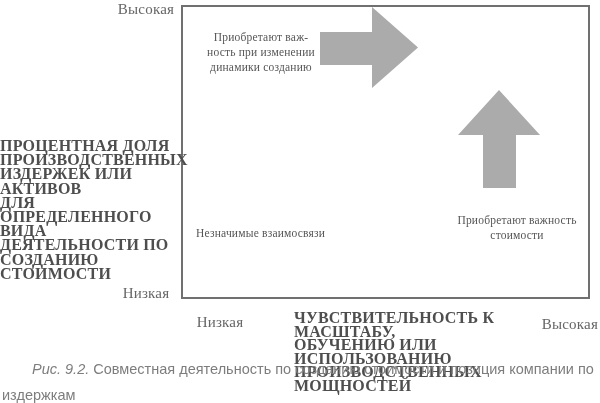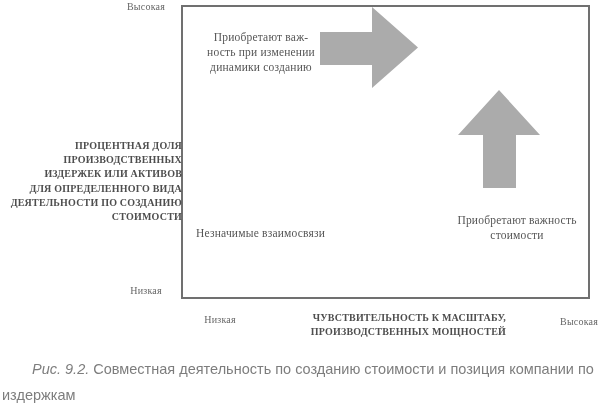--- a/index.html
+++ b/index.html
@@ -21,36 +21,36 @@
   .plot-box {
     left: 181px; top: 5px;
     width: 409px; height: 294px;
     border: 2px solid #707070;
     box-sizing: border-box;
     background: #ffffff;
   }
 
   
   .tick {
-    font-size: 10px;
+    font-size: 15px;
     color: #666666;
     letter-spacing: 0.2px;
   }
   .y-high { left: 96px; top: 1px;  width: 100px; text-align: center; }
   .y-low  { left: 96px; top: 285px; width: 100px; text-align: center; }
   .x-low  { left: 170px; top: 314px; width: 100px; text-align: center; }
   .x-high { left: 505px; top: 316px; width: 93px; text-align: right; }
 
   
   .axis-title {
     font-weight: bold;
-    font-size: 10px;
+    font-size: 16px;
     color: #4e4e4e;
     letter-spacing: 0.2px;
-    text-align: right;
+    text-align: left;
   }
   .y-axis-title { left: 0px; top: 139px; width: 182px; line-height: 14.2px; }
   .x-axis-title { left: 294px; top: 311px; width: 212px; line-height: 13.5px; }
 
   
   .quad {
     font-size: 11.5px;
     color: #565656;
     line-height: 15px;
     letter-spacing: 0.2px;
@@ -113,20 +113,21 @@
 
   <svg class="abs arrow-up-svg" width="86" height="102" viewBox="0 0 86 102">
     <polygon points="43,2 84,47 60,47 60,100 27,100 27,47 2,47" fill="#ababab"></polygon>
   </svg>
 
   <div class="abs tick x-low">Низкая</div>
   <div class="abs tick x-high">Высокая</div>
 
   <div class="abs axis-title x-axis-title">
     <div>ЧУВСТВИТЕЛЬНОСТЬ К МАСШТАБУ,</div>
+    <div>ОБУЧЕНИЮ ИЛИ ИСПОЛЬЗОВАНИЮ</div>
     <div>ПРОИЗВОДСТВЕННЫХ МОЩНОСТЕЙ</div>
   </div>
 
   <div class="abs caption">
     <span class="fig-label">Рис. 9.2.</span>
     <span>Совместная деятельность по созданию стоимости и позиция компании по издержкам</span>
   </div>
 
 </div>
 

